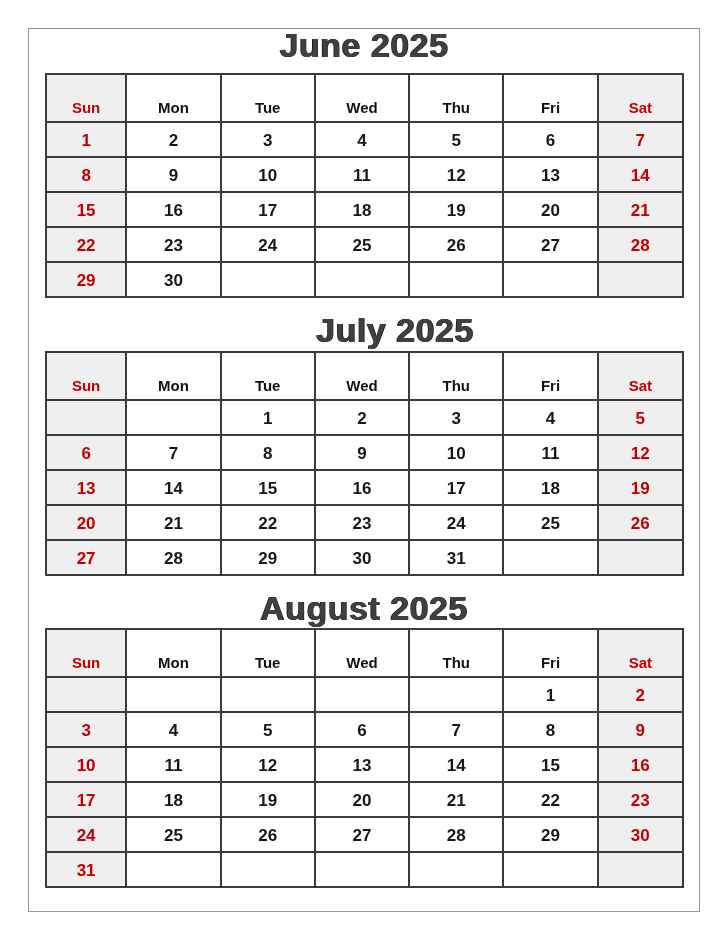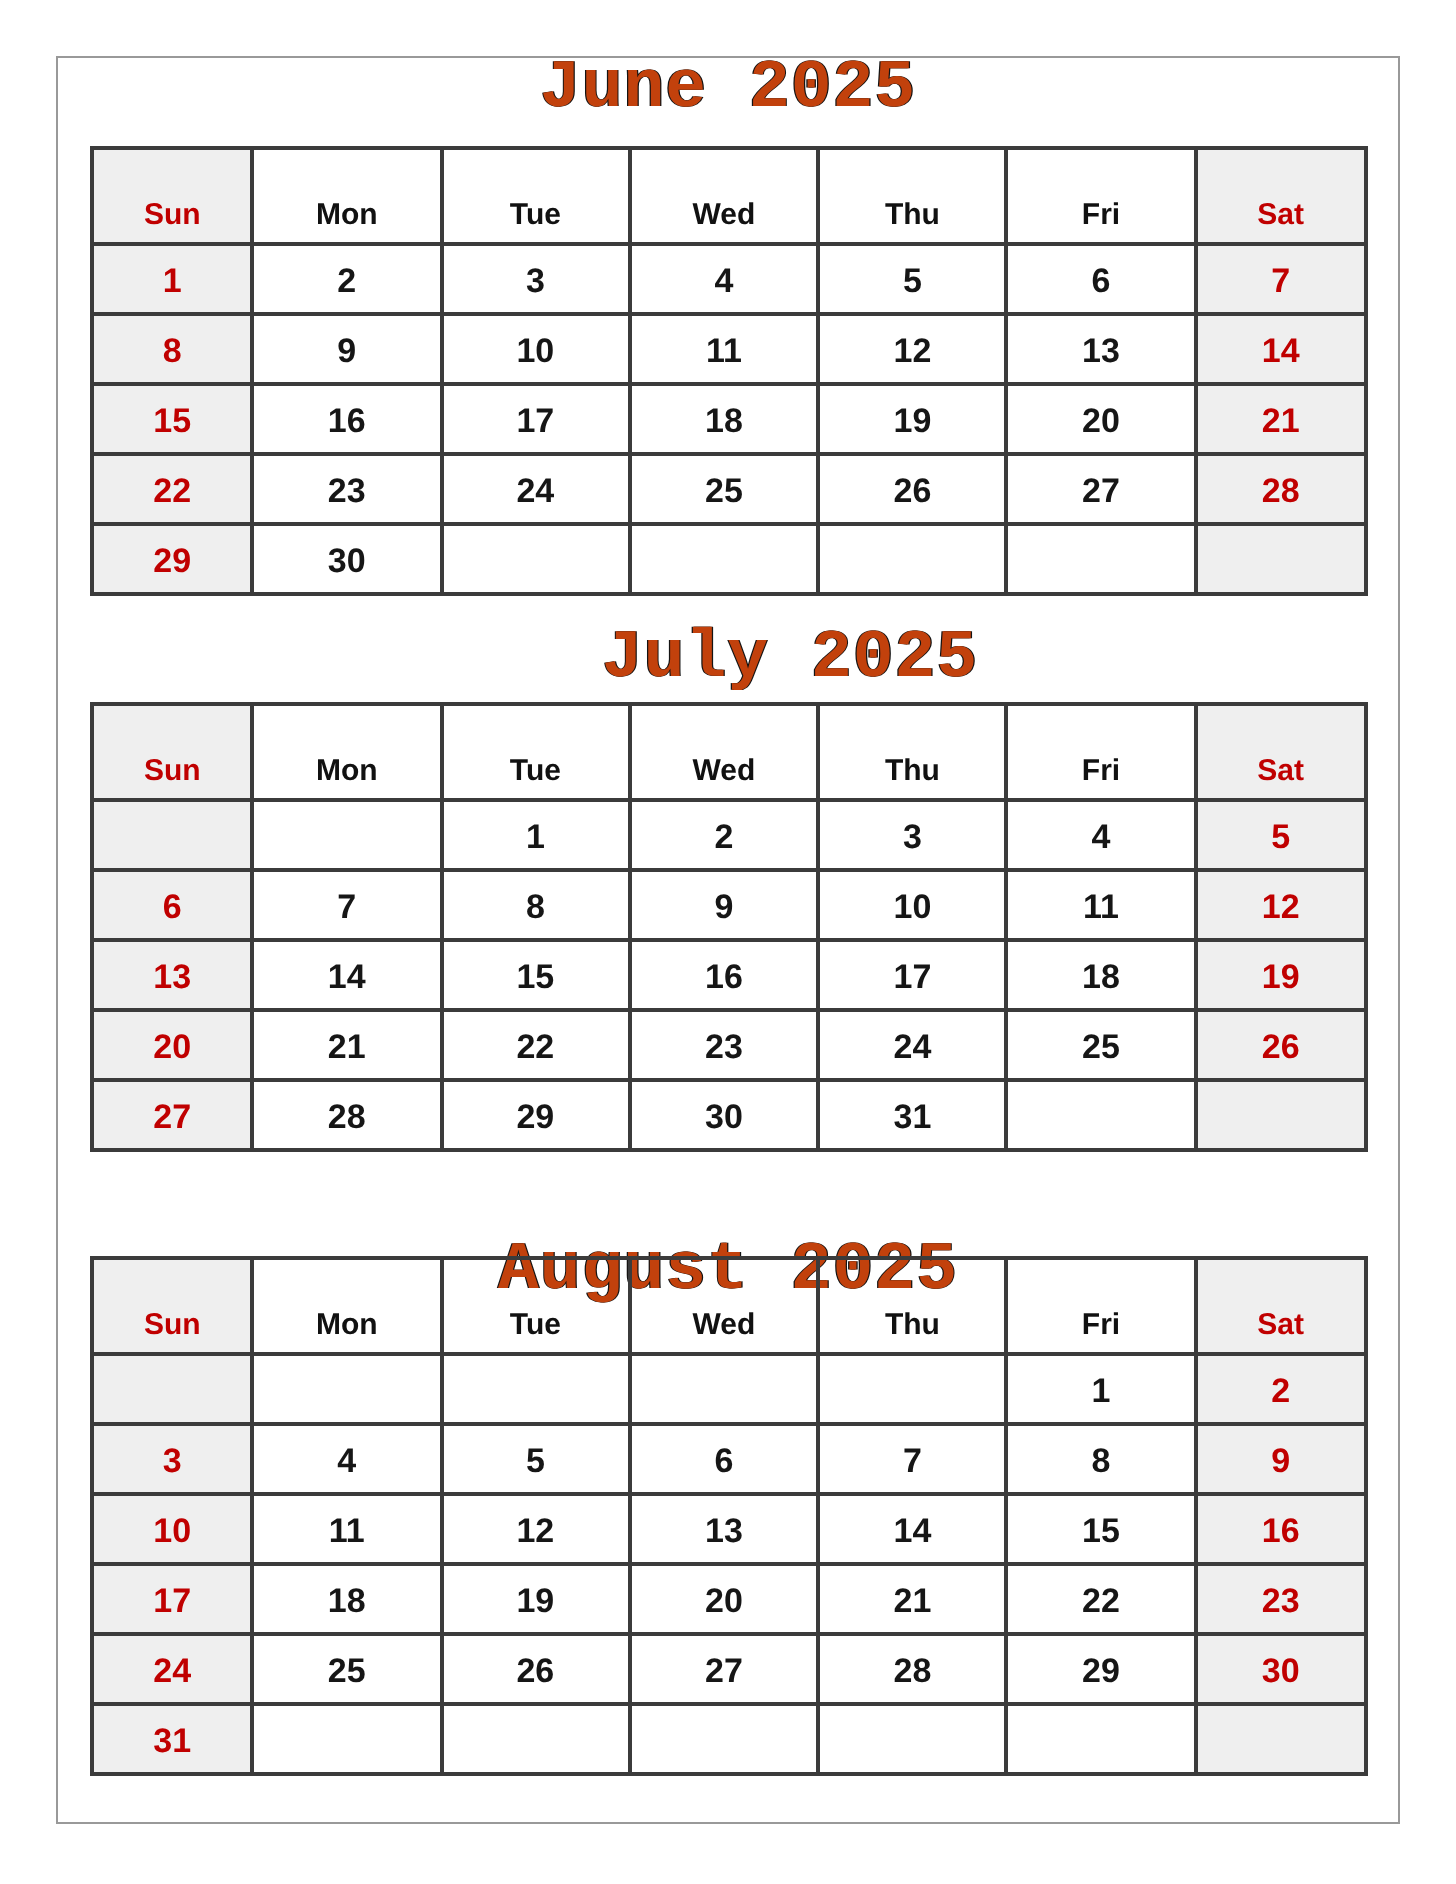--- a/index.html
+++ b/index.html
@@ -15,31 +15,31 @@
     position: absolute;
     left: 28px; top: 28px;
     width: 670px; height: 882px;
     border: 1px solid #999999;
   }
   .title {
     position: absolute;
     left: 0; width: 728px;
     margin: 0;
     text-align: center;
-    font-family: Liberation Mono, monospace;
+    font-family: Liberation Sans, sans-serif;
     font-weight: bold;
     font-size: 34px;
     line-height: 36px;
-    color: #c2410c;
+    color: #404040;
     letter-spacing: 0.5px;
     text-shadow: 0.6px 0 0 #141414, -0.6px 0 0 #141414;
   }
   #title-0 { top: 27px; }
   #title-1 { top: 312px; margin-left: 31px; }
-  #title-2 { top: 590px; margin-top: 28px; }
+  #title-2 { top: 590px; }
   .cal { position: absolute; left: 45px; }
   #cal-0 { top: 73px; }
   #cal-1 { top: 351px; }
   #cal-2 { top: 628px; }
   table {
     border-collapse: collapse;
     table-layout: fixed;
     width: 639px;
     border: 2px solid #222222;
   }

